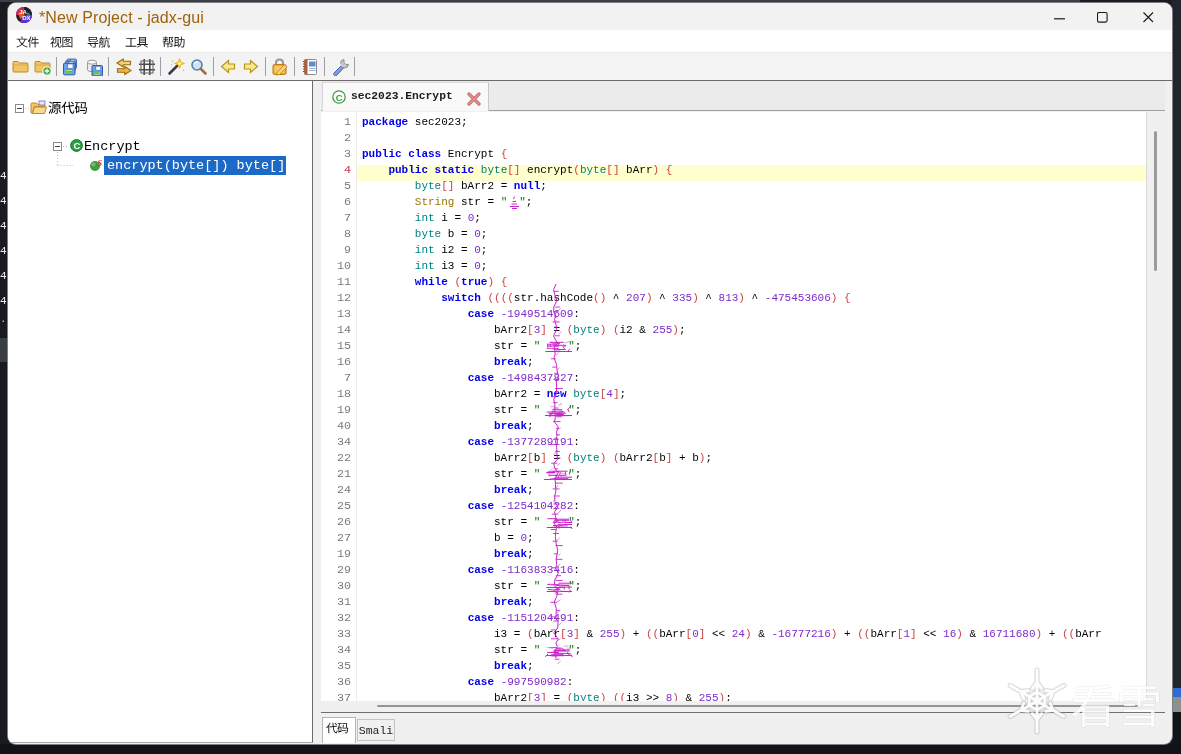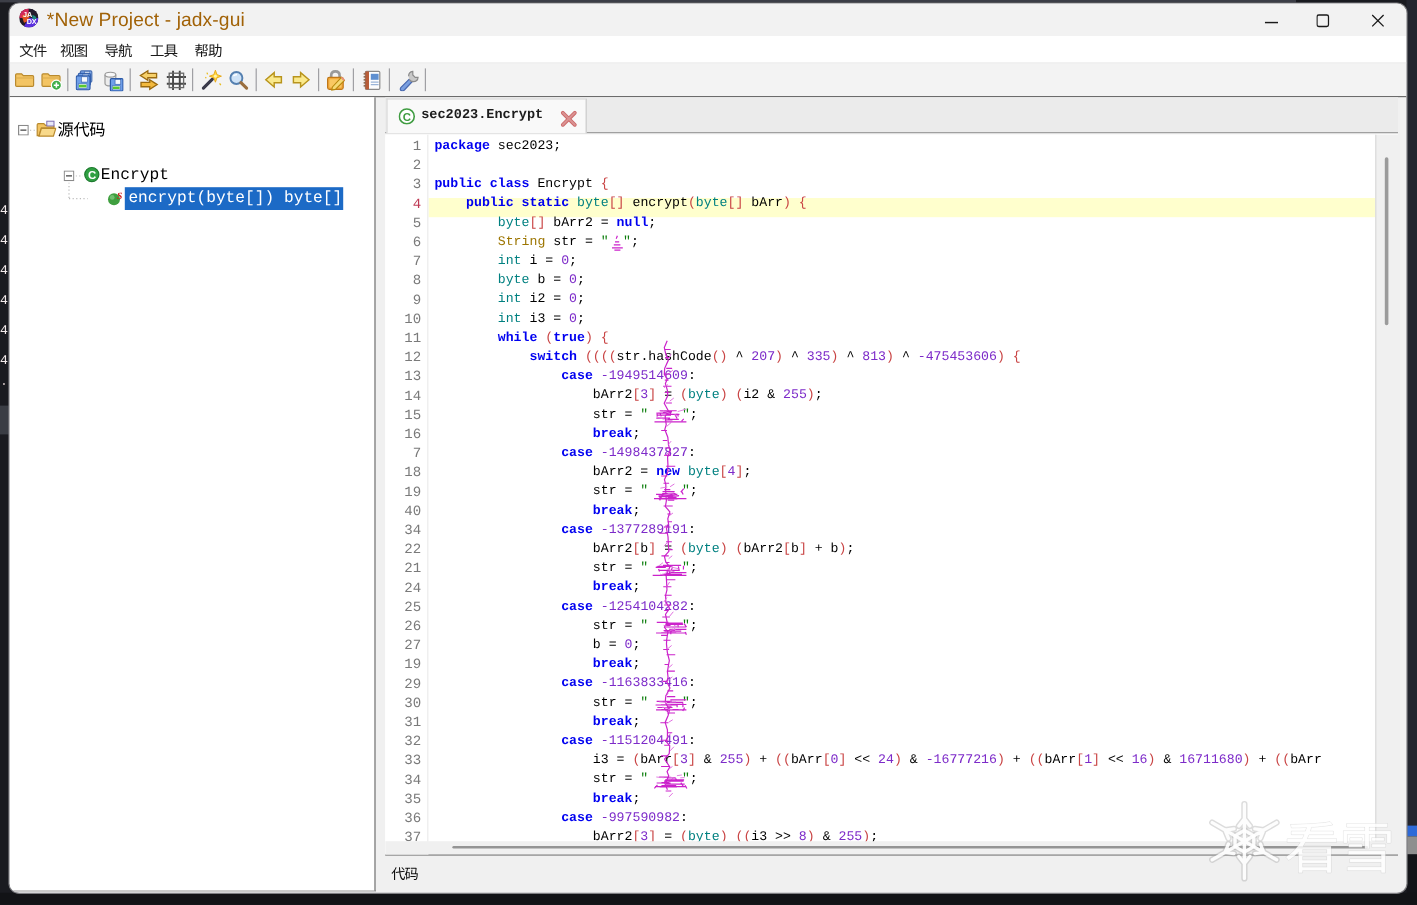--- a/index.html
+++ b/index.html
@@ -333,20 +333,24 @@
       <svg style="position:absolute;left:187px;top:83px;" width="14" height="16" viewBox="0 0 14 16">
           <path d="M2 11.5 L11 11.5 M3.5 9 L9 9 M4.5 6.5 L8 6.5 M5.5 4 L6.5 1.5 M4 13.5 L9 13.5" stroke="#cb22cb" stroke-width="1"></path>
         </svg>
       <div id="vscroll">
           <div id="vthumb"></div>
         </div>
       <div id="hscroll">
           <div id="hthumb"></div>
         </div>
     </div>
+    <div id="bottomrow">
+      <div id="btab1"></div>
+      <div id="btab2">Smali</div>
+    </div>
   </div>
 </div>
 
 <svg style="position:absolute;left:15.6px;top:36.5px;overflow:visible;" width="25" height="12">
     <g fill="#1a1a1a">
       <use href="#u6587" transform="translate(0.0,9.60) scale(0.01200,-0.01200)"></use>
       <use href="#u4ef6" transform="translate(11.4,9.60) scale(0.01200,-0.01200)"></use>
     </g>
   </svg>
 <svg style="position:absolute;left:50.2px;top:36.5px;overflow:visible;" width="25" height="12">

